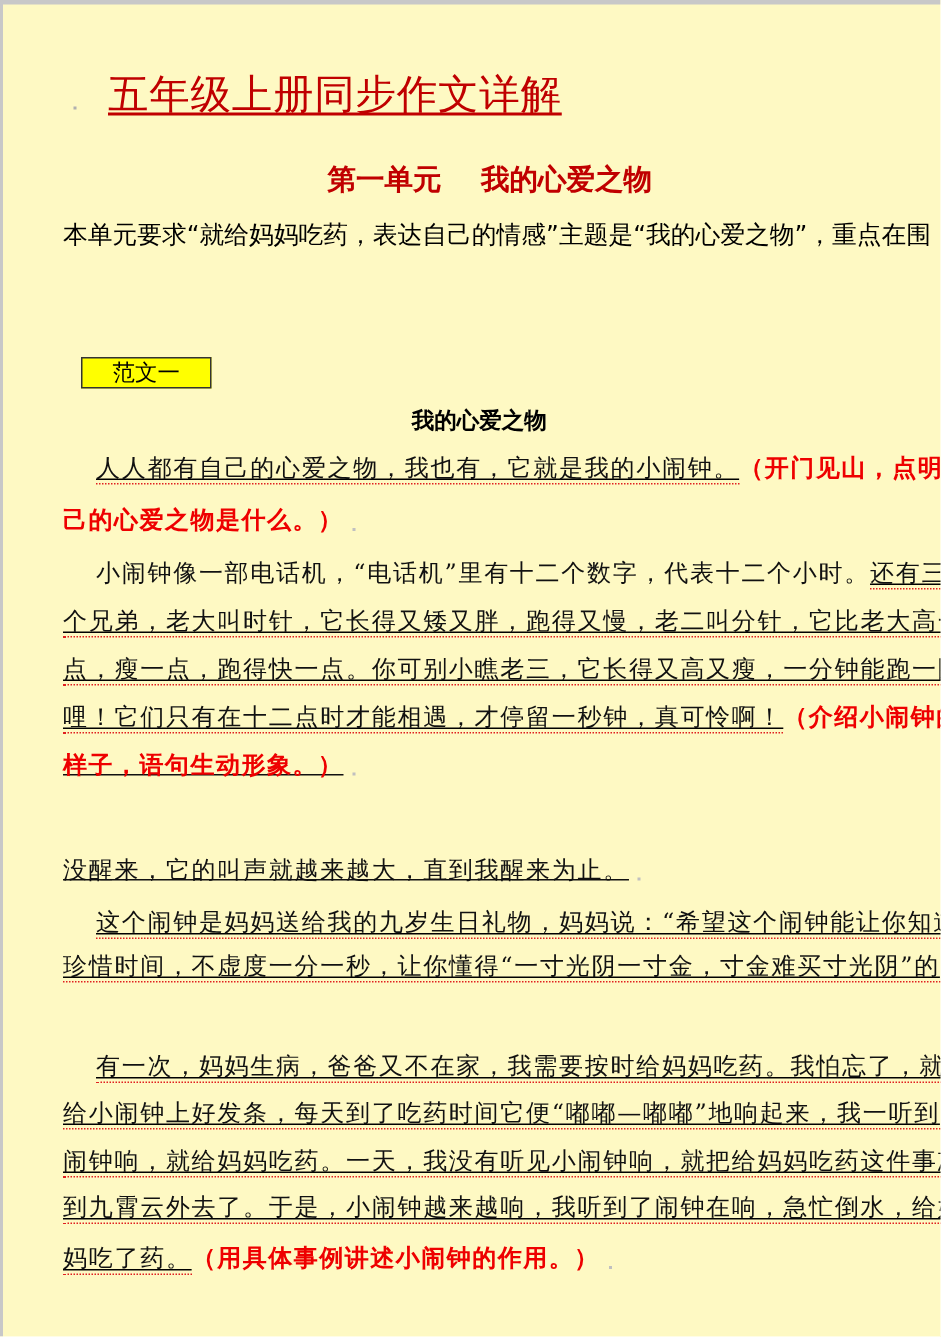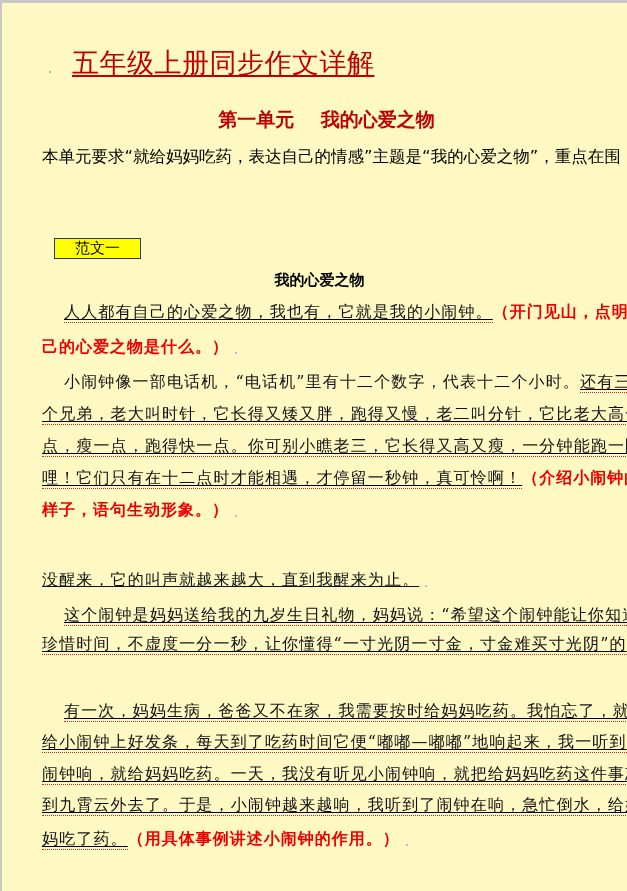--- a/index.html
+++ b/index.html
@@ -188,21 +188,21 @@
   </div>
   <div class="essay-line" style="top:400px;">
     <span class="ul">个兄弟，老大叫时针，它长得又矮又胖，跑得又慢，老二叫分针，它比老大高一</span>
   </div>
   <div class="essay-line" style="top:432px;">
     <span class="ul">点，瘦一点，跑得快一点。你可别小瞧老三，它长得又高又瘦，一分钟能跑一圈</span>
   </div>
   <div class="essay-line" style="top:464px;">
     <span class="ul">哩！它们只有在十二点时才能相遇，才停留一秒钟，真可怜啊！</span><span class="note">（介绍小闹钟的</span>
   </div>
-  <div class="essay-line" style="top:496px;">
+  <div class="essay-line" style="top:496px;text-decoration:underline;">
     <span class="note">样子，语句生动形象。）</span><span class="faint-dot"></span>
   </div>
 
   <div class="essay-line" style="top:566px;text-decoration:underline;">
     <span>没醒来，它的叫声就越来越大，直到我醒来为止。</span><span class="faint-dot"></span>
   </div>
 
   <div class="essay-line indent" style="top:601px;">
     <span class="ul">这个闹钟是妈妈送给我的九岁生日礼物，妈妈说：“希望这个闹钟能让你知道</span>
   </div>

